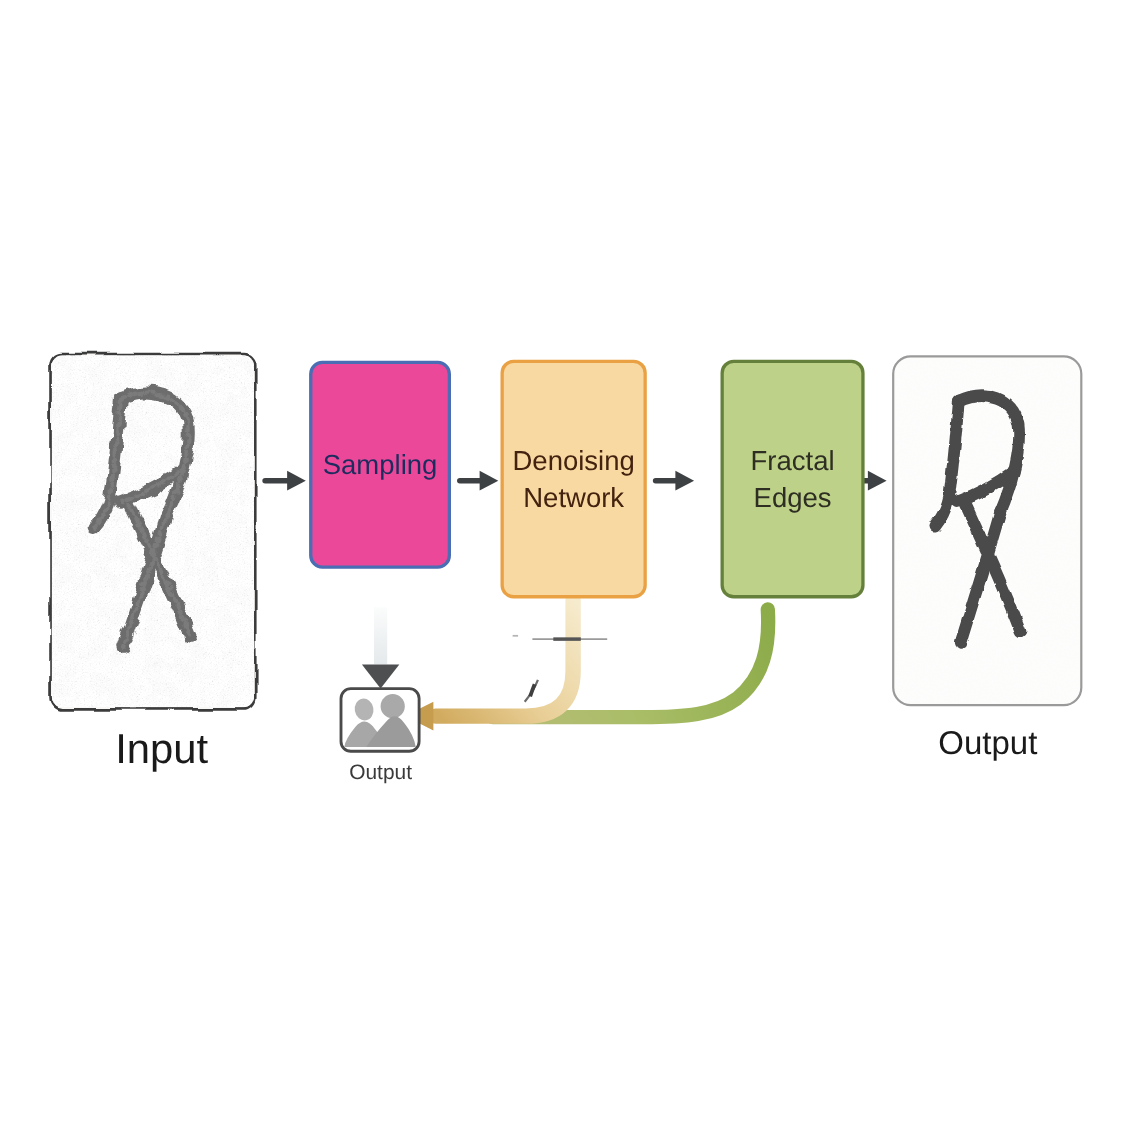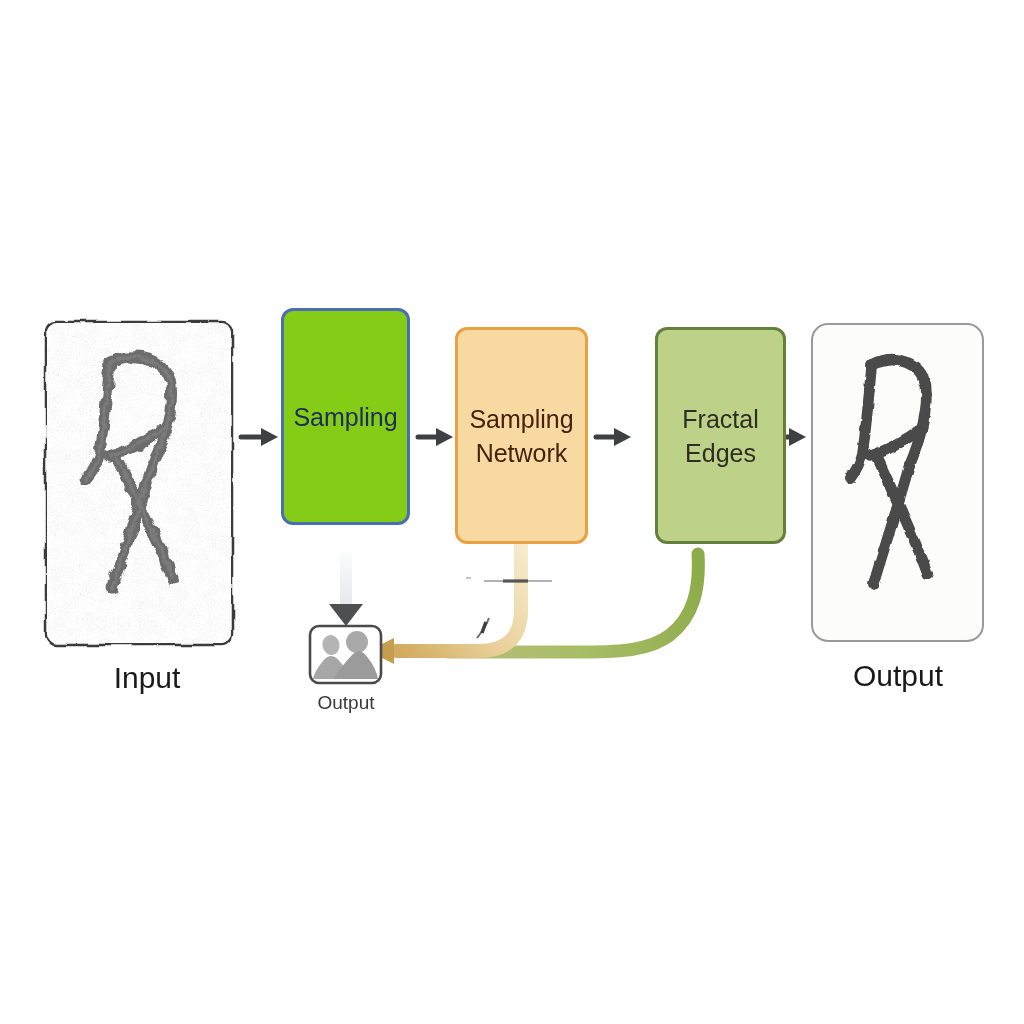--- a/index.html
+++ b/index.html
@@ -8,34 +8,34 @@
     font-family:"Liberation Sans",sans-serif;overflow:hidden;
   }
   .layer{position:absolute;left:0;top:0;}
   
   .stage{
     position:absolute;display:flex;align-items:center;justify-content:center;
     border-radius:12px;box-sizing:border-box;text-align:center;
     font-size:25px;line-height:34px;font-weight:400;padding:0 8px;
   }
   .stage-sampling{
-    left:281px;top:308px;width:129px;height:217px;
-    background:#84cc16;border:3px solid #4b6db3;color:#1d2c5e;
+    left:281px;top:328px;width:129px;height:189px;
+    background:#ec4899;border:3px solid #4b6db3;color:#1d2c5e;
   }
   .stage-denoising{
     left:455px;top:327px;width:133px;height:217px;
     background:#f8d9a2;border:3px solid #e9a143;color:#43220f;
   }
   .stage-fractal{
     left:655px;top:327px;width:131px;height:217px;
     background:#bdd288;border:3px solid #64803a;color:#2e2e23;
   }
   
   .lbl{position:absolute;transform:translateX(-50%);white-space:nowrap;color:#1a1a1a;}
-  .lbl-input{left:147px;top:661px;font-size:30px;}
+  .lbl-input{left:147px;top:661px;font-size:38px;}
   .lbl-output{left:898px;top:659px;font-size:30px;}
   .lbl-icon-output{left:346px;top:692px;font-size:19px;color:#3a3a3a;}
 </style>
 </head>
 <body>
 
 <div class="canvas">
 
   <svg class="layer" width="1024" height="1024" viewBox="0 0 1024 1024">
     <defs>
@@ -187,21 +187,21 @@
           <use href="#rune-glyph"></use>
         </g>
       </g>
     </g>
   </svg>
 
   <div class="stage stage-sampling">
     <span>Sampling</span>
   </div>
   <div class="stage stage-denoising">
-    <span>Sampling Network</span>
+    <span>Denoising Network</span>
   </div>
   <div class="stage stage-fractal">
     <span>Fractal Edges</span>
   </div>
 
   <div class="lbl lbl-input">Input</div>
   <div class="lbl lbl-output">Output</div>
   <div class="lbl lbl-icon-output">Output</div>
 
 </div>

